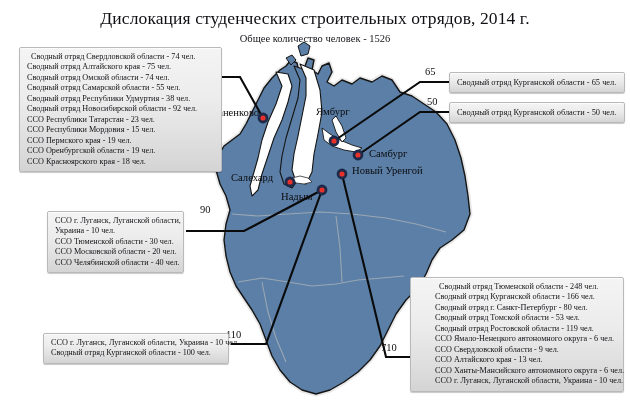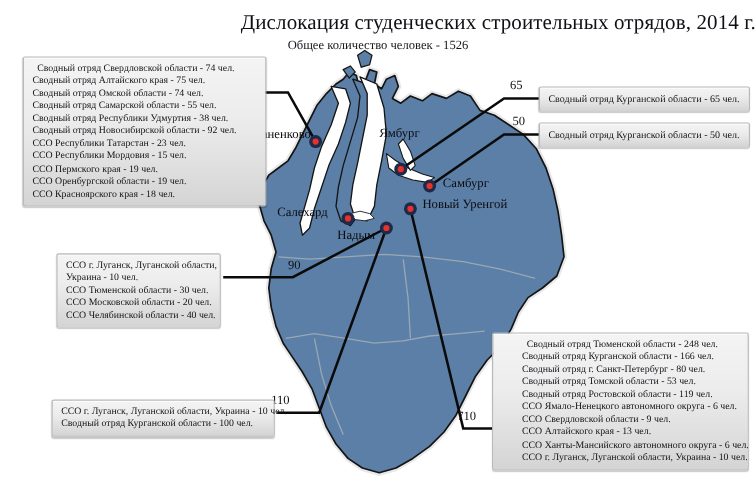--- a/index.html
+++ b/index.html
@@ -9,21 +9,21 @@
     font-family:"Liberation Serif", serif;
     color:#1a1a1a;
     overflow:hidden;
     position:relative;
   }
   #stage{position:absolute;left:0;top:0;width:630px;height:418px;}
 
   
   .title{
     position:absolute;left:0;top:8px;width:630px;
-    text-align:right;
+    text-align:center;
     font-size:17.5px;
     letter-spacing:.1px;
     color:#0f0f14;
     white-space:nowrap;
   }
   .subtitle{
     position:absolute;left:0;top:33px;width:630px;
     text-align:center;
     font-size:10.5px;
     color:#16161c;
@@ -62,21 +62,21 @@
   #box-southeast {left:410px;top:277px; width:214px;padding-left:24px;}
 
   
   .lnum{
     position:absolute;
     font-size:10.5px;
     color:#101014;
     white-space:nowrap;
   }
   #num-501{left:196px;top:63px;}
-  #num-90 {left:200px;top:216px;margin-left:40px;}
+  #num-90 {left:200px;top:204px;}
   #num-110{left:226px;top:329px;}
   #num-710{left:381px;top:342px;}
   #num-65 {left:425px;top:66px;}
   #num-50 {left:427px;top:96px;}
 
   
   .city{
     position:absolute;
     font-size:10.6px;
     color:#0c0c10;

